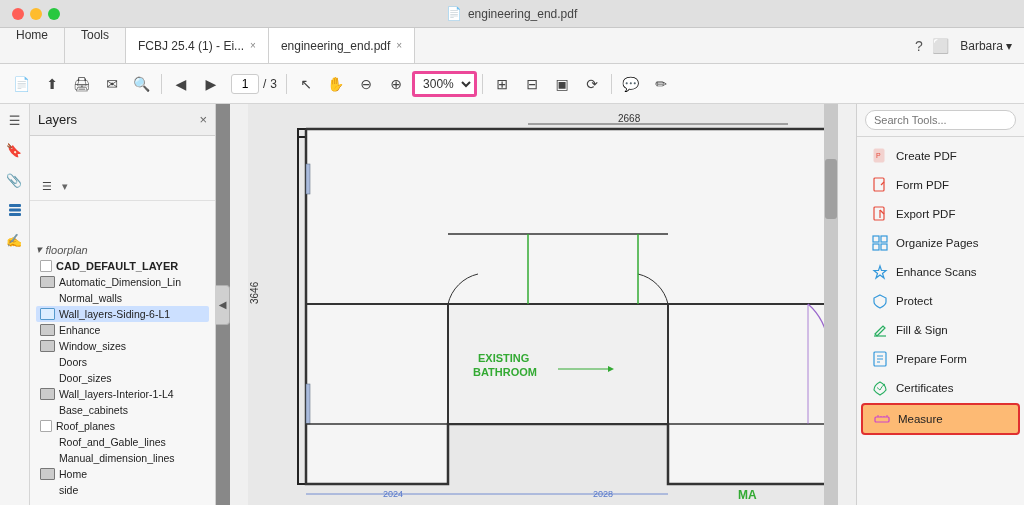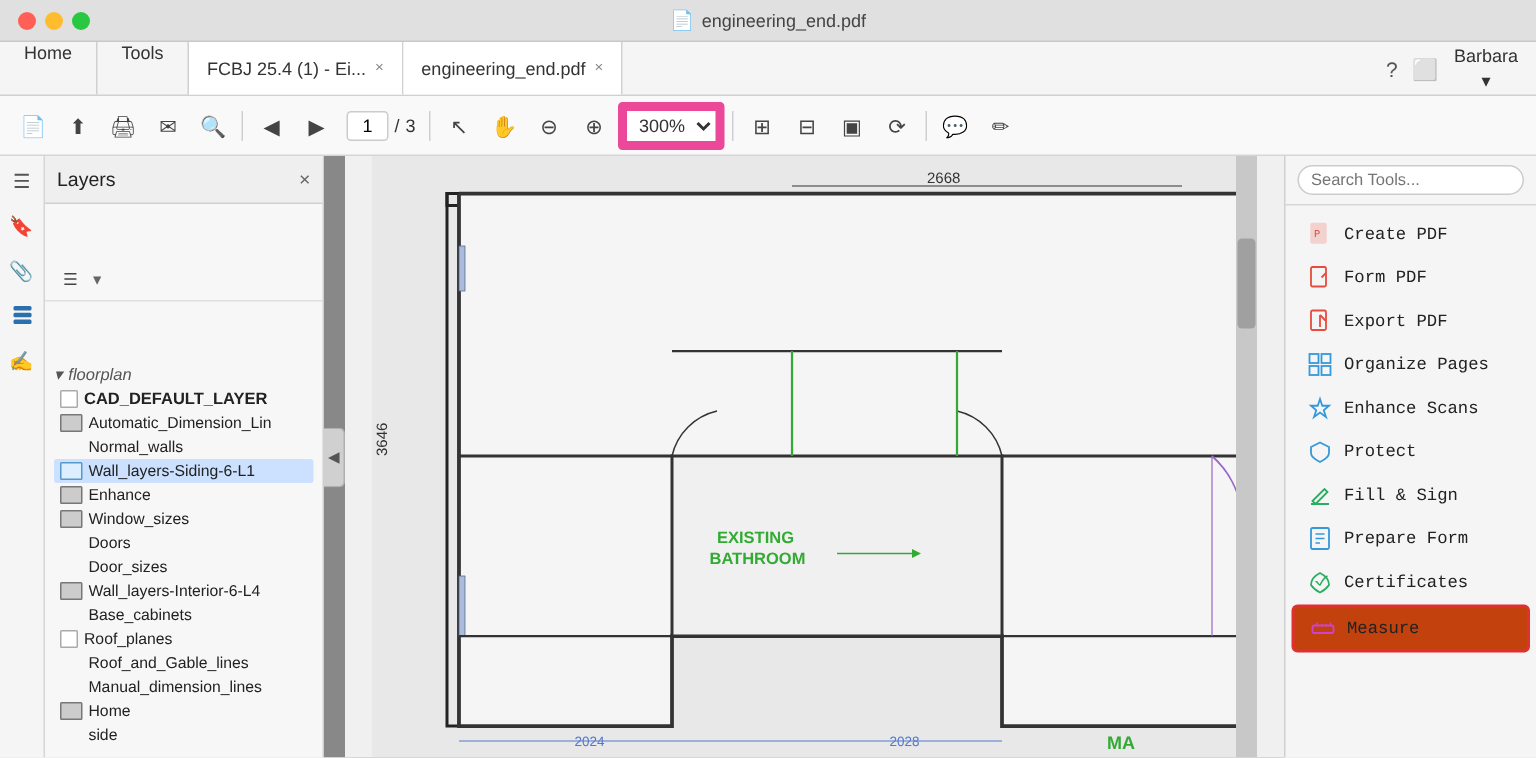--- a/index.html
+++ b/index.html
@@ -16,29 +16,29 @@
     .titlebar-icon { color: #c0392b; font-size: 13px; }
 
     
     .navbar { height: 36px; background: #f5f5f5; border-bottom: 1px solid #d0d0d0; display: flex; align-items: stretch; }
     .nav-tab { padding: 0 16px; display: flex; align-items: flex-start; font-size: 12px; color: #333; border-right: 1px solid #d0d0d0; cursor: pointer; }
     .nav-tab-file { padding: 0 12px; display: flex; align-items: center; gap: 6px; font-size: 12px; color: #333; border-right: 1px solid #d0d0d0; cursor: pointer; background: #fff; }
     .nav-tab-file.active { background: #fff; }
     .tab-close { color: #888; font-size: 10px; cursor: pointer; }
     .nav-right { margin-left: auto; display: flex; align-items: center; gap: 10px; padding-right: 12px; }
     .nav-right-icon { font-size: 14px; color: #555; cursor: pointer; }
-    .nav-user { font-size: 12px; color: #333; cursor: pointer; display: flex; align-items: center; gap: 3px; flex-direction: column; }
+    .nav-user { font-size: 12px; color: #333; cursor: pointer; display: flex; align-items: center; gap: 3px; }
 
     
     .toolbar { height: 40px; background: #f9f9f9; border-bottom: 1px solid #d5d5d5; display: flex; align-items: center; padding: 0 8px; gap: 2px; }
     .toolbar-btn { width: 28px; height: 28px; display: flex; align-items: center; justify-content: center; border-radius: 4px; cursor: pointer; color: #444; font-size: 14px; border: none; background: transparent; }
     .toolbar-sep { width: 1px; height: 20px; background: #d0d0d0; margin: 0 3px; }
     .page-nav { display: flex; align-items: center; gap: 4px; font-size: 12px; color: #333; padding: 0 4px; }
     .page-input { width: 28px; text-align: center; border: 1px solid #ccc; border-radius: 3px; padding: 2px; font-size: 12px; background: #fff; }
-    .zoom-select { border: 6px solid #ec4899; border-radius: 3px; padding: 2px 4px; font-size: 12px; background: #fff; color: #333; }
+    .zoom-select { border: 3px solid #ec4899; border-radius: 3px; padding: 2px 4px; font-size: 12px; background: #fff; color: #333; }
 
     
     .main-layout { display: flex; height: calc(505px - 28px - 36px - 40px); }
 
     
     .left-strip { width: 30px; background: #f5f5f5; border-right: 1px solid #d5d5d5; display: flex; flex-direction: column; align-items: center; padding-top: 4px; gap: 6px; }
     .strip-icon { width: 24px; height: 24px; display: flex; align-items: center; justify-content: center; color: #555; cursor: pointer; border-radius: 3px; font-size: 13px; }
     .strip-icon.active { color: #2c6fad; }
 
     
@@ -61,23 +61,23 @@
     .collapse-btn { position: absolute; left: 0; top: 50%; transform: translateY(-50%); width: 14px; height: 40px; background: #d0d0d0; border: 1px solid #b0b0b0; border-left: none; border-radius: 0 4px 4px 0; display: flex; align-items: center; justify-content: center; cursor: pointer; z-index: 10; color: #555; font-size: 10px; }
     .floor-plan { position: absolute; top: 0; left: 14px; right: 0; bottom: 0; background: #f0f0f0; overflow: hidden; }
 
     
     .floor-svg { width: 100%; height: 100%; }
 
     
     .right-panel { width: 168px; background: #f5f5f5; border-left: 1px solid #d0d0d0; display: flex; flex-direction: column; }
     .search-tools { padding: 6px 8px; border-bottom: 1px solid #d5d5d5; }
     .search-input { width: 100%; border: 1px solid #ccc; border-radius: 10px; padding: 3px 8px; font-size: 11px; background: #fff; color: #aaa; }
-    .tools-list { flex: 1; overflow-y: auto; padding: 4px 0; font-family: Liberation Mono, monospace; }
+    .tools-list { flex: 1; overflow-y: auto; padding: 4px 0; }
     .tool-item { display: flex; align-items: center; gap: 7px; padding: 5px 10px; cursor: pointer; border-radius: 3px; margin: 1px 4px; }
-    .tool-item.highlighted { background: #c2410c; border: 2px solid #e03030; border-radius: 4px; }
+    .tool-item.highlighted { background: #fdba74; border: 2px solid #e03030; border-radius: 4px; }
     .tool-icon { width: 18px; height: 18px; display: flex; align-items: center; justify-content: center; flex-shrink: 0; font-size: 14px; }
     .tool-label { font-size: 11.5px; color: #222; }
 
     .layer-icon-box { width: 15px; height: 12px; border: 1px solid #777; background: #ccc; border-radius: 1px; display: flex; align-items: center; justify-content: center; flex-shrink: 0; }
     .layer-icon-box-blue { border-color: #5599cc; background: #ddeeff; }
   </style>
 </head>
 <body>
 
 <div class="titlebar">
@@ -212,21 +212,21 @@
         <div class="layer-item">
           <div style="width:15px;height:12px;flex-shrink:0;"></div>
           <span class="layer-name">Doors</span>
         </div>
         <div class="layer-item">
           <div style="width:15px;height:12px;flex-shrink:0;"></div>
           <span class="layer-name">Door_sizes</span>
         </div>
         <div class="layer-item">
           <div class="layer-icon-box"></div>
-          <span class="layer-name">Wall_layers-Interior-6-L4</span>
+          <span class="layer-name">Wall_layers-Interior-1-L4</span>
         </div>
         <div class="layer-item">
           <div style="width:15px;height:12px;flex-shrink:0;"></div>
           <span class="layer-name">Base_cabinets</span>
         </div>
         <div class="layer-item">
           <div class="layer-checkbox"></div>
           <span class="layer-name">Roof_planes</span>
         </div>
         <div class="layer-item">

